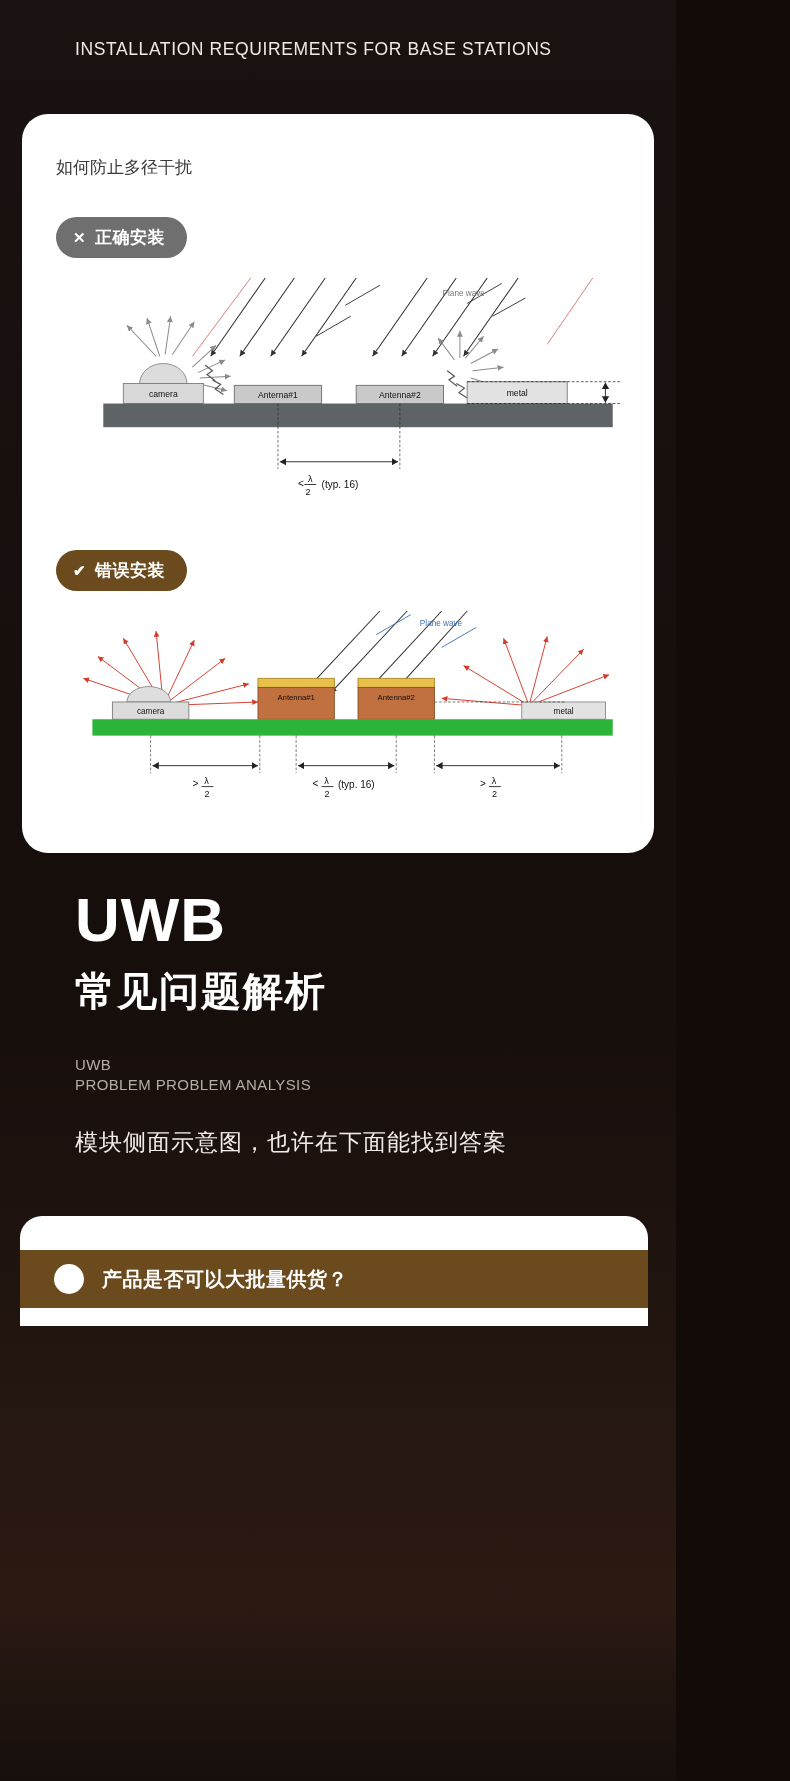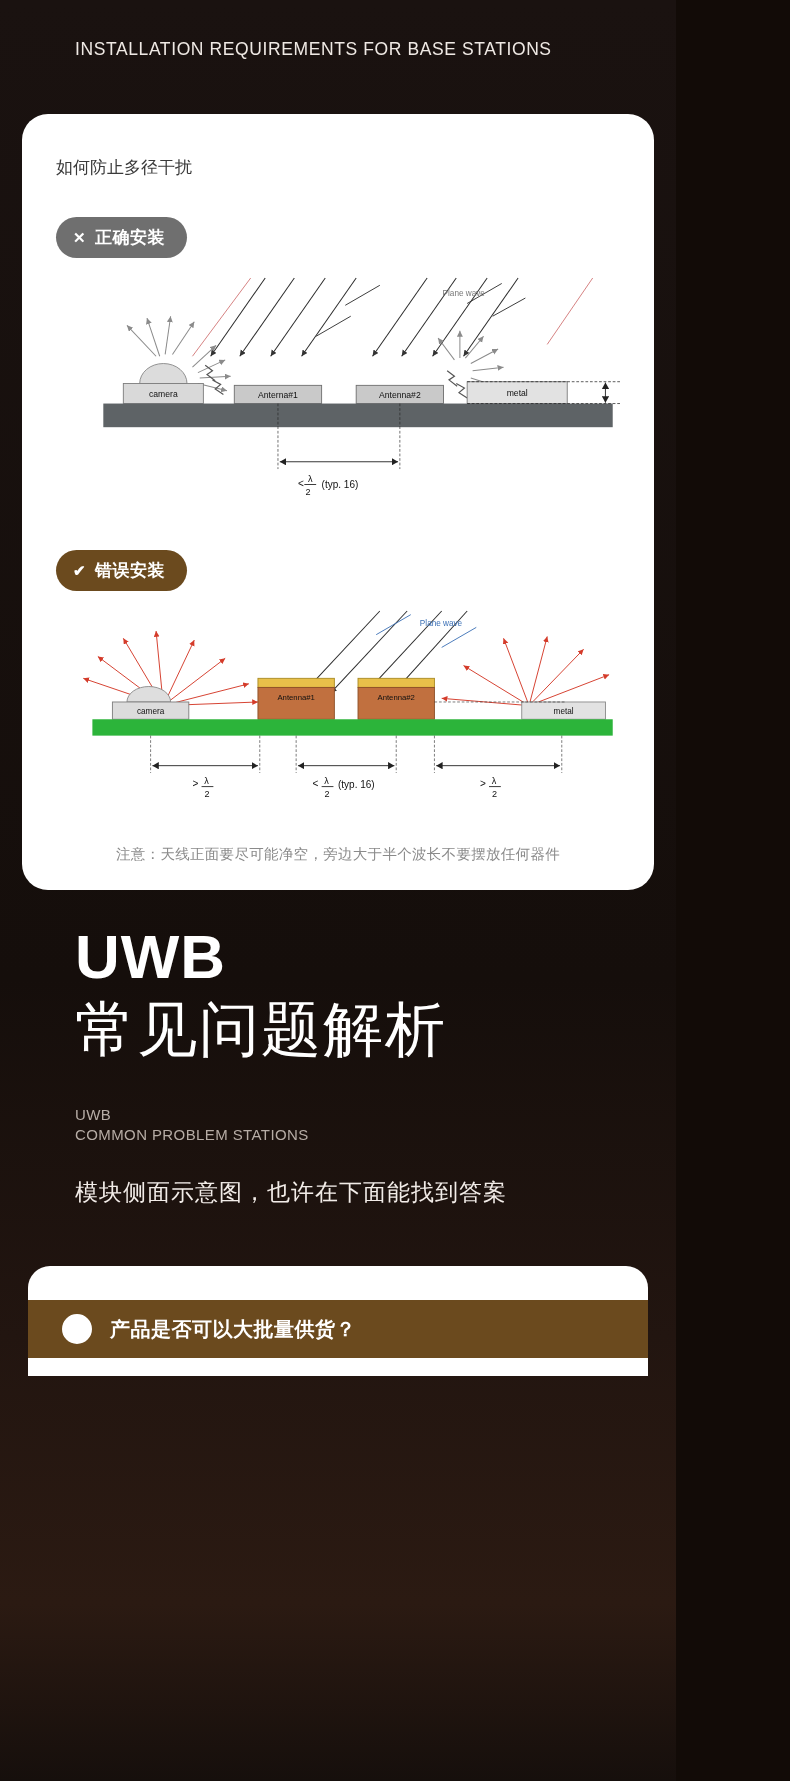--- a/index.html
+++ b/index.html
@@ -85,24 +85,24 @@
   }
   .uwb .t1 {
     color: #ffffff;
     font-size: 62px;
     font-weight: 700;
     letter-spacing: 1px;
     line-height: 1.08;
   }
   .uwb .t2 {
     color: #ffffff;
-    font-size: 60px;
-    font-weight: 400;
+    font-size: 40px;
+    font-weight: 700;
     letter-spacing: 2px;
-    margin-top: 4px;
+    margin-top: 14px;
     line-height: 1.15;
   }
   .uwb .en1 {
     margin-top: 42px;
     color: #b6aca5;
     font-size: 15px;
     letter-spacing: 0.4px;
   }
   .uwb .en2 {
     color: #b6aca5;
@@ -112,21 +112,21 @@
   }
   .uwb .t3 {
     margin-top: 34px;
     color: #f2ece8;
     font-size: 23px;
     letter-spacing: 1px;
   }
 
   
   .faq-card {
-    margin: 58px 28px 0 28px;
+    margin: 58px 28px 0 20px;
     background: #ffffff;
     border-radius: 22px 22px 0 0;
     padding: 34px 0 0 0;
     min-height: 110px;
   }
   .faq-bullet {
     width: 30px; height: 30px;
     border-radius: 50%;
     background: #ffffff;
     border: 2px solid #ffffff;
@@ -368,28 +368,27 @@
       <line x1="292" y1="215" x2="305" y2="215" stroke="#111" stroke-width="0.9"></line>
       <text x="298" y="226" font-size="10" fill="#111" text-anchor="middle">2</text>
       <text x="310" y="217" font-size="11" fill="#111">(typ. 16)</text>
 
       <text x="466" y="216" font-size="11" fill="#111">&gt;</text>
       <text x="479" y="212" font-size="10" fill="#111">λ</text>
       <line x1="476" y1="215" x2="489" y2="215" stroke="#111" stroke-width="0.9"></line>
       <text x="482" y="226" font-size="10" fill="#111" text-anchor="middle">2</text>
     </svg>
 
-    <div class="note">注意：天线正面要尽可能净空，旁边大于半个波长不要摆放任何器件</div>
   </div>
 
   <div class="uwb">
     <div class="t1">UWB</div>
     <div class="t2">常见问题解析</div>
     <div class="en1">UWB</div>
-    <div class="en2">COMMON PROBLEM STATIONS</div>
+    <div class="en2">PROBLEM PROBLEM ANALYSIS</div>
     <div class="t3">模块侧面示意图，也许在下面能找到答案</div>
   </div>
 
   <div class="faq-card">
     <div class="faq-strip">
       <span class="faq-bullet"></span>
       <span class="faq-q">产品是否可以大批量供货？</span>
     </div>
   </div>
 

